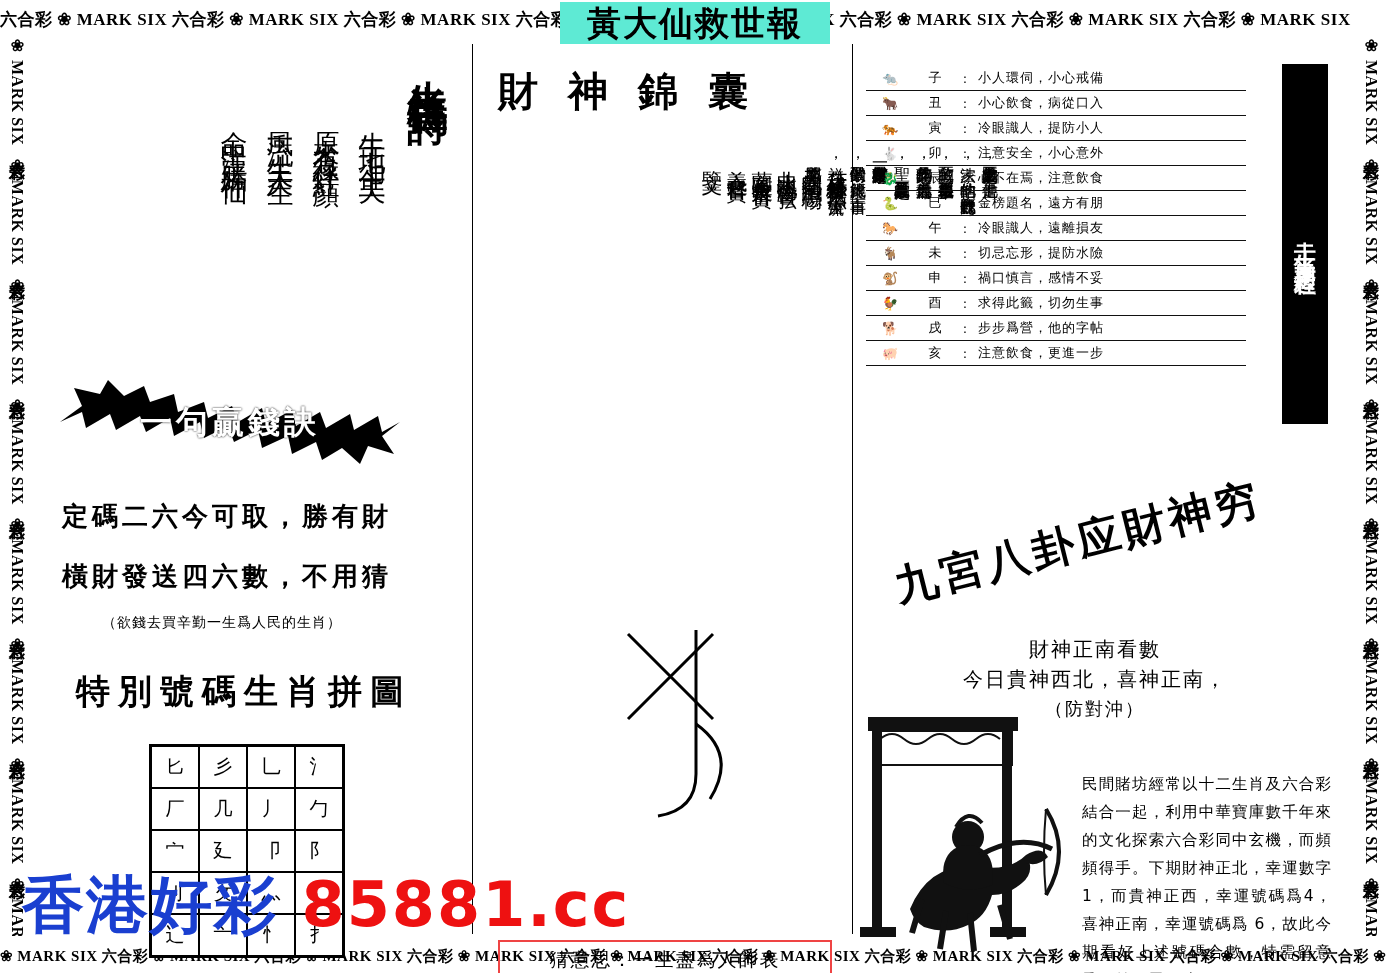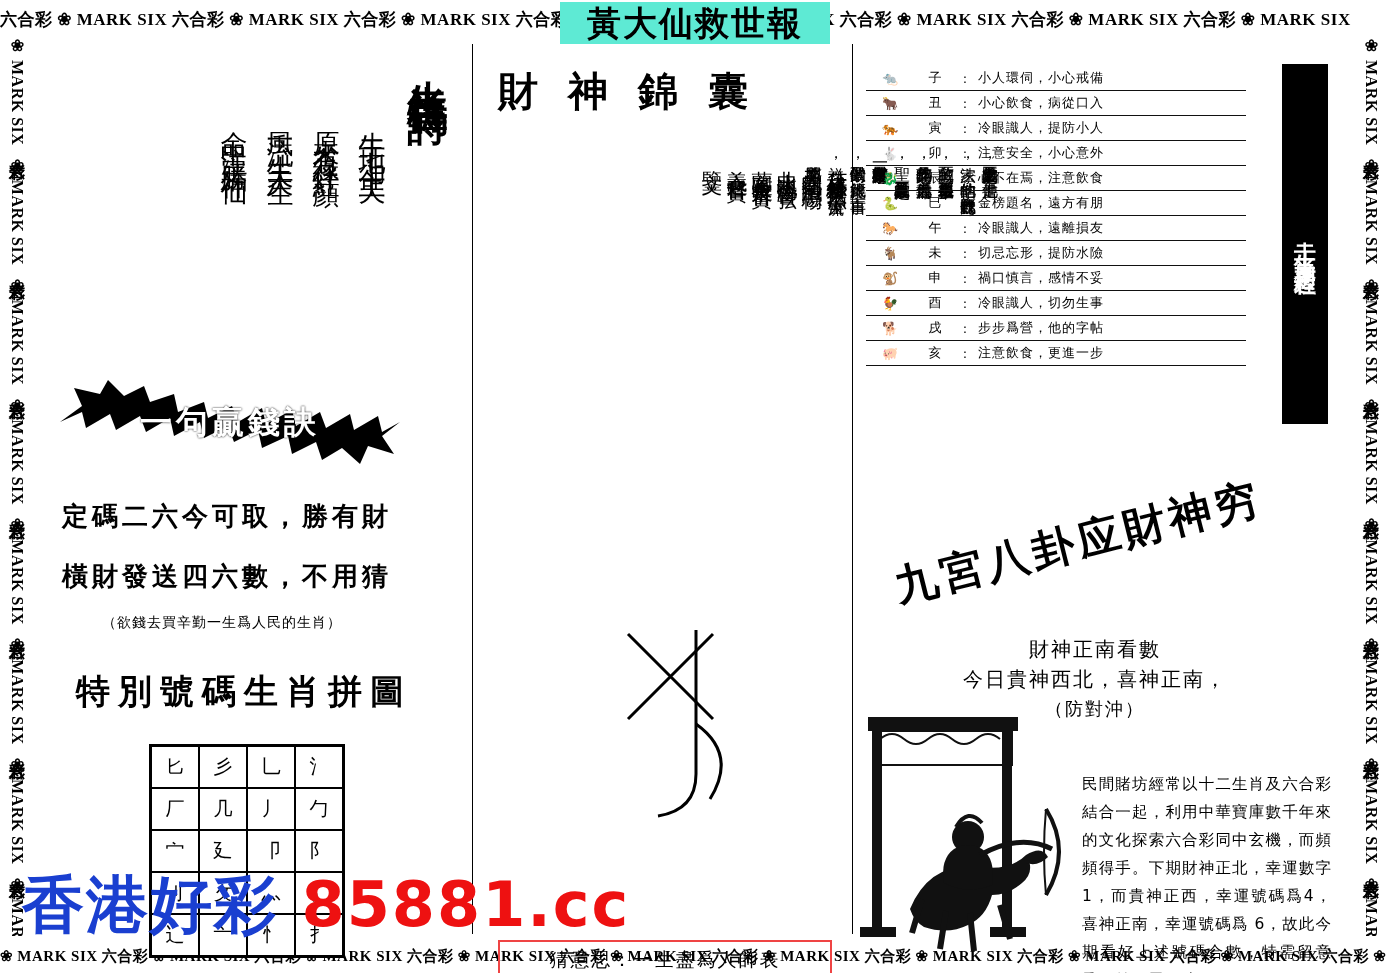--- a/index.html
+++ b/index.html
@@ -350,21 +350,21 @@
       <tr>
         <td class="zt-icon">🐒</td>
         <td class="zt-name">申</td>
         <td class="zt-colon">:</td>
         <td class="zt-text">禍口慎言，感情不妥</td>
       </tr>
       <tr>
         <td class="zt-icon">🐓</td>
         <td class="zt-name">酉</td>
         <td class="zt-colon">:</td>
-        <td class="zt-text">冷眼識人，切勿生事</td>
+        <td class="zt-text">求得此籤，切勿生事</td>
       </tr>
       <tr>
         <td class="zt-icon">🐕</td>
         <td class="zt-name">戌</td>
         <td class="zt-colon">:</td>
         <td class="zt-text">步步爲營，他的字帖</td>
       </tr>
       <tr>
         <td class="zt-icon">🐖</td>
         <td class="zt-name">亥</td>

